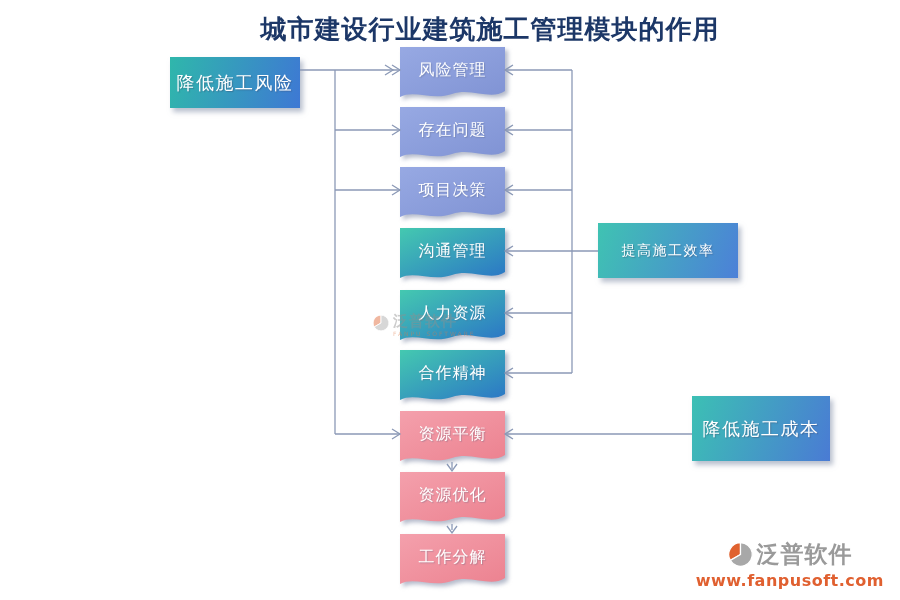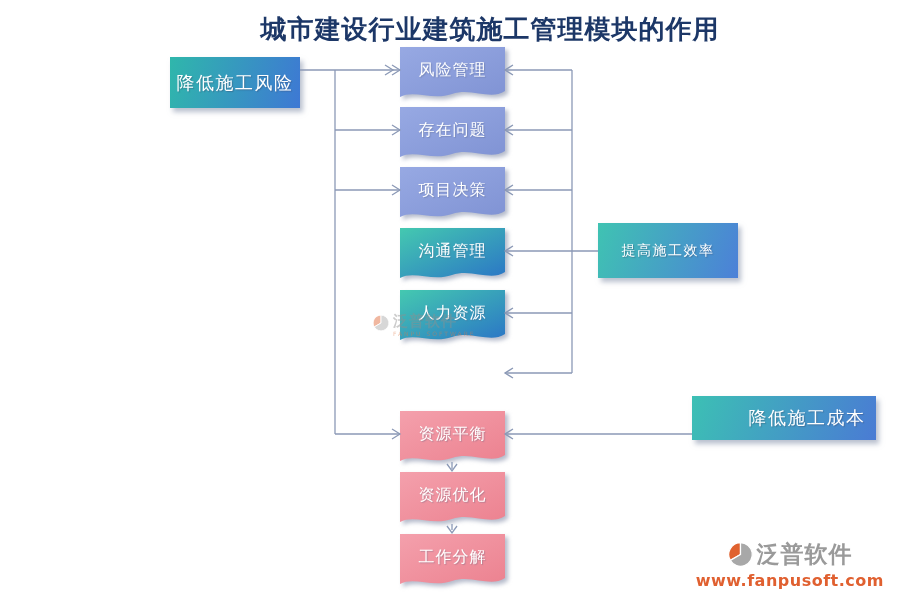--- a/index.html
+++ b/index.html
@@ -25,22 +25,22 @@
   .side-box{
     position:absolute;display:flex;align-items:center;justify-content:center;
     color:#ffffff;font-weight:normal;letter-spacing:1.5px;
     box-shadow:3px 4px 5px rgba(128,140,165,0.55);
     text-shadow:1px 1px 1px rgba(60,70,100,0.4);
   }
   .box-source{left:170px;top:57px;width:130px;height:51px;font-size:18px;
     background:linear-gradient(105deg,#2fb7ab 0%,#3e78d4 100%);}
   .box-effect{left:598px;top:223px;width:140px;height:55px;font-size:14px;
     background:linear-gradient(110deg,#3fc3b2 0%,#4c80d8 100%);}
-  .box-cost{left:692px;top:396px;width:138px;height:44px;font-size:18px;
-    background:linear-gradient(110deg,#3cc0b4 0%,#4a7bd4 100%);padding-left:46px;}
+  .box-cost{left:692px;top:396px;width:138px;height:65px;font-size:18px;
+    background:linear-gradient(110deg,#3cc0b4 0%,#4a7bd4 100%);}
   .overlay{position:absolute;left:0;top:0;z-index:5;pointer-events:none;}
   
   .center-mark{
     position:absolute;left:372px;top:314px;z-index:6;opacity:0.45;
     display:flex;align-items:flex-start;gap:3px;
     font-family:"DejaVu Sans","Liberation Sans",sans-serif;
   }
   .center-mark .cm-text{display:flex;flex-direction:column;line-height:1;}
   .cm-brand{font-size:15px;font-weight:bold;color:#8f8f8f;letter-spacing:1px;}
   .cm-sub{font-size:6px;color:#e07a45;letter-spacing:2px;margin-top:2px;}
@@ -110,20 +110,26 @@
         <path d="M0 0 L105 0 L105 44 C90 54 72 40 52 47 C32 54 14 42 0 50 Z" fill="url(#gTeal)"></path>
       </svg>
     <div class="node-label">沟通管理</div>
   </div>
   <div class="node" style="left:400px;top:290px">
     <svg class="doc-svg" width="105" height="62" viewBox="0 0 105 62">
         <path d="M0 0 L105 0 L105 44 C90 54 72 40 52 47 C32 54 14 42 0 50 Z" fill="url(#gTeal)"></path>
       </svg>
     <div class="node-label">人力资源</div>
   </div>
+  <div class="node" style="left:400px;top:350px">
+    <svg class="doc-svg" width="105" height="62" viewBox="0 0 105 62">
+        <path d="M0 0 L105 0 L105 44 C90 54 72 40 52 47 C32 54 14 42 0 50 Z" fill="url(#gTeal)"></path>
+      </svg>
+    <div class="node-label">合作精神</div>
+  </div>
   <div class="node" style="left:400px;top:411px">
     <svg class="doc-svg" width="105" height="62" viewBox="0 0 105 62">
         <path d="M0 0 L105 0 L105 44 C90 54 72 40 52 47 C32 54 14 42 0 50 Z" fill="url(#gPink)"></path>
       </svg>
     <div class="node-label">资源平衡</div>
   </div>
   <div class="node" style="left:400px;top:472px">
     <svg class="doc-svg" width="105" height="62" viewBox="0 0 105 62">
         <path d="M0 0 L105 0 L105 44 C90 54 72 40 52 47 C32 54 14 42 0 50 Z" fill="url(#gPink)"></path>
       </svg>

